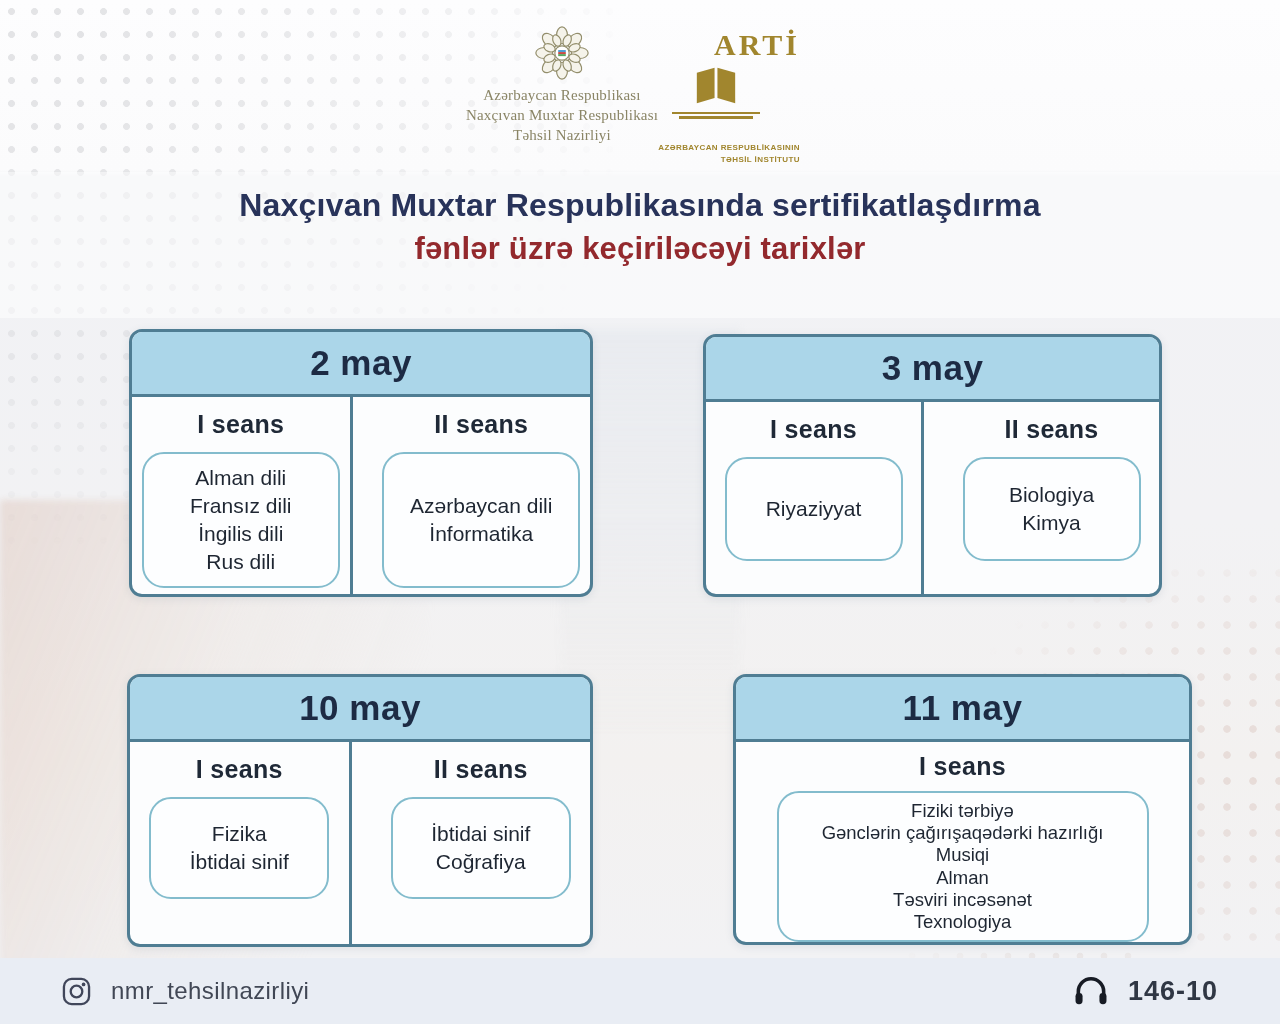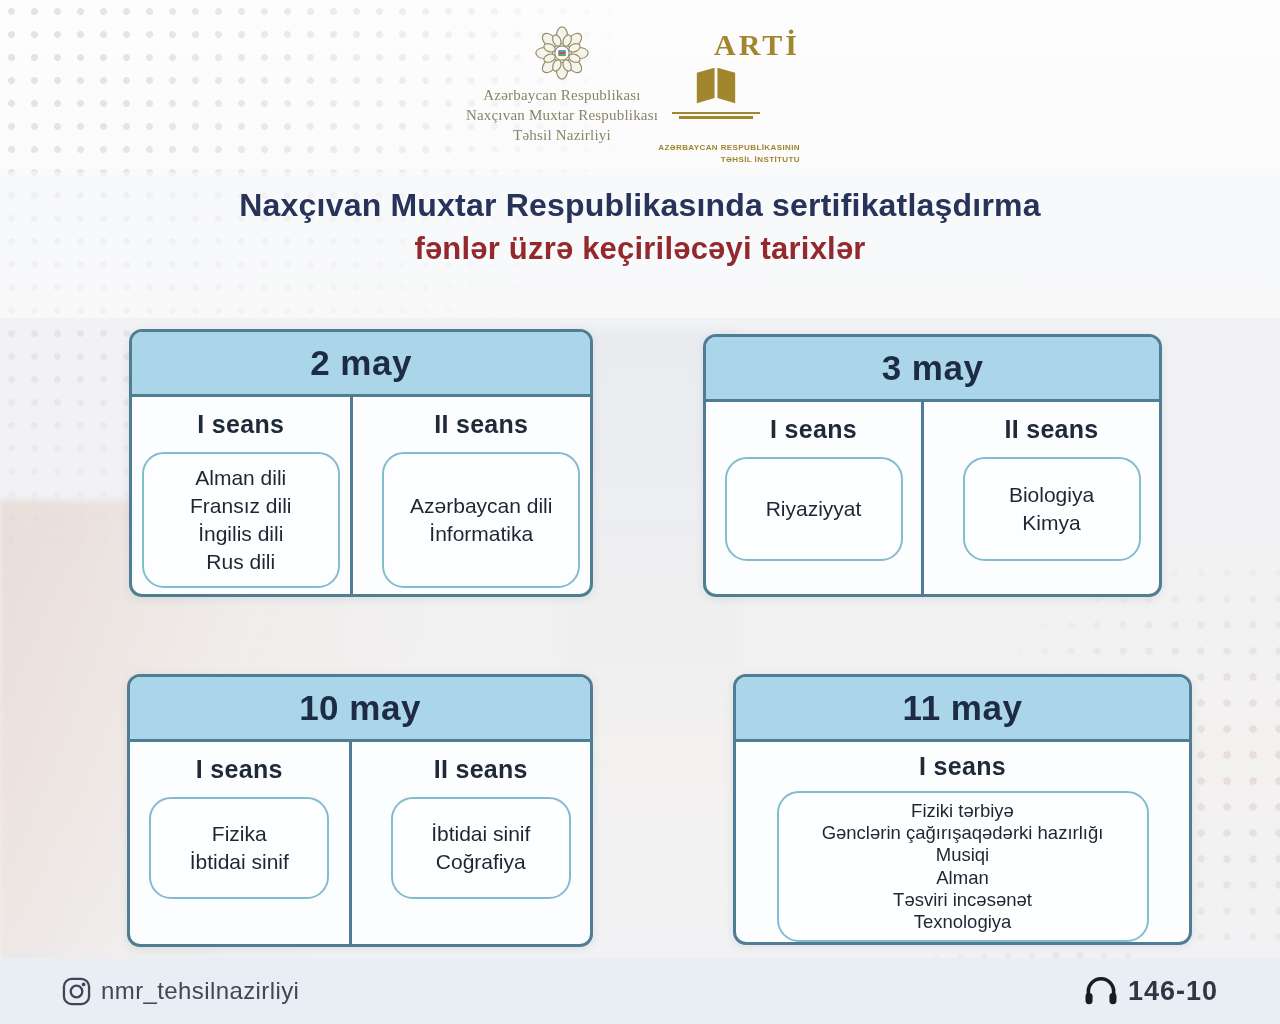--- a/index.html
+++ b/index.html
@@ -74,21 +74,21 @@
   .card-2 .subject-box{width:166px;min-height:88px;padding:6px 4px;}
   .card-3 .subject-box{width:168px;min-height:86px;padding:6px 4px;}
   .card-4 .subject-box{width:356px;min-height:128px;padding:8px 6px;margin-top:10px;}
   .card-4 .subject{font-size:18.5px;line-height:1.2;}
   .card-4 .session-col{padding-top:10px;}
 
   
   .footer{position:absolute;left:0;bottom:0;width:1280px;height:66px;background:#e9edf4;
     display:flex;align-items:center;justify-content:space-between;box-sizing:border-box;
     padding:0 62px;}
-  .footer-group{display:flex;align-items:center;gap:10px;}
+  .footer-group{display:flex;align-items:center;gap:20px;}
   .ig-handle{font-size:24px;font-weight:500;color:#414755;letter-spacing:.4px;}
   .audio-code{font-size:27px;font-weight:600;color:#30374400;color:#303744;letter-spacing:1px;}
 </style>
 </head>
 <body>
 
 <div class="canvas">
 
   <div class="dots dots-tl"></div>
   <div class="dots dots-right"></div>

